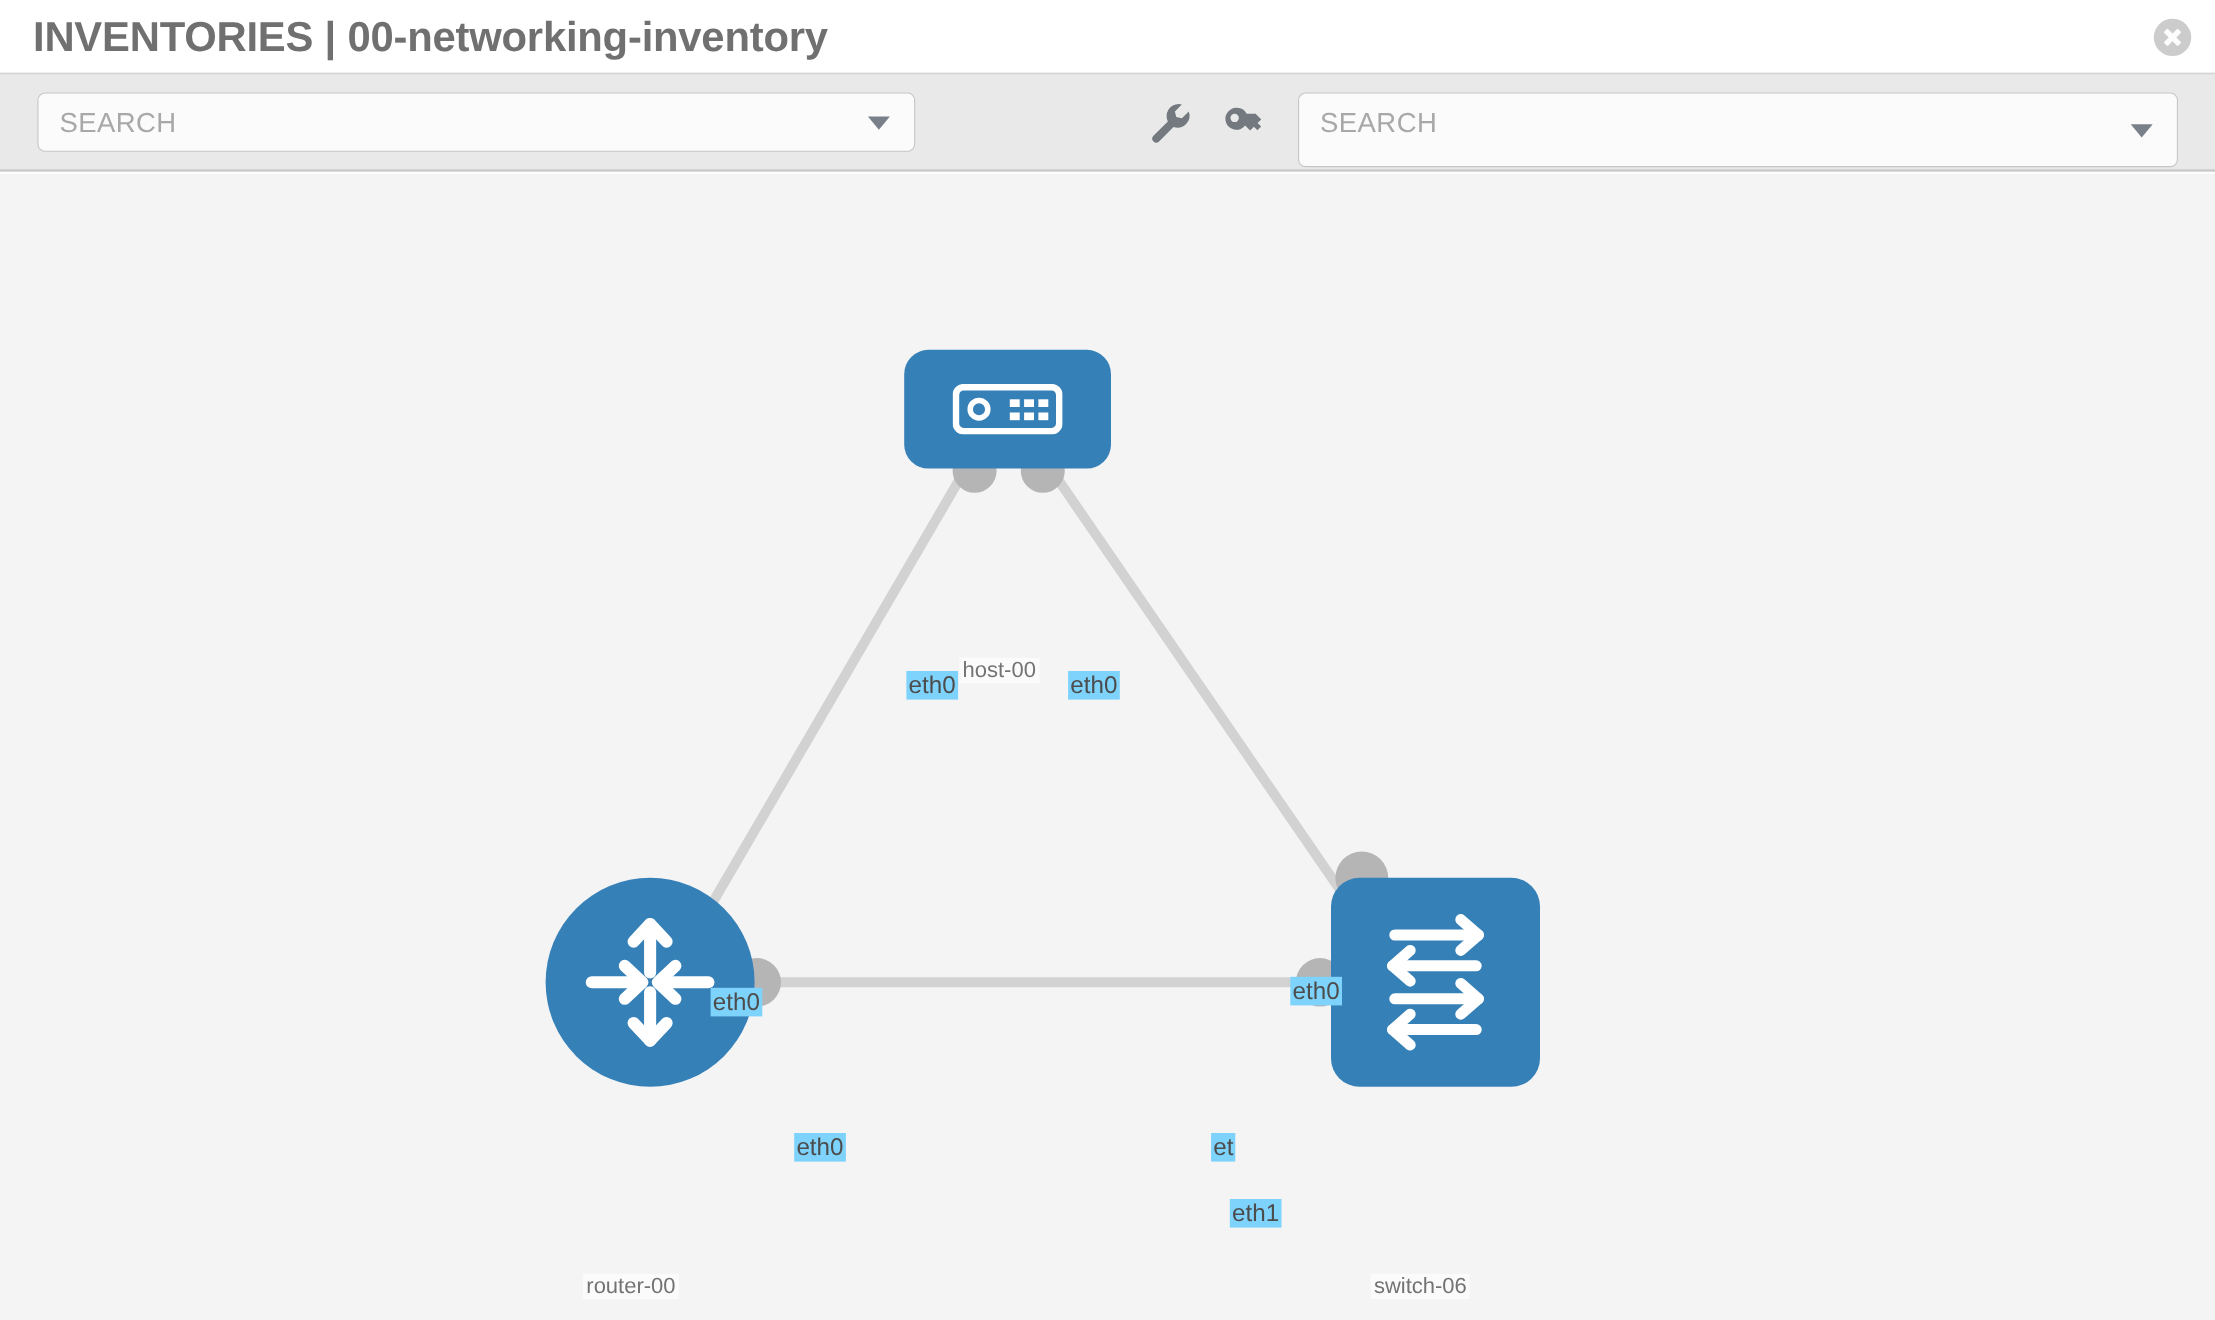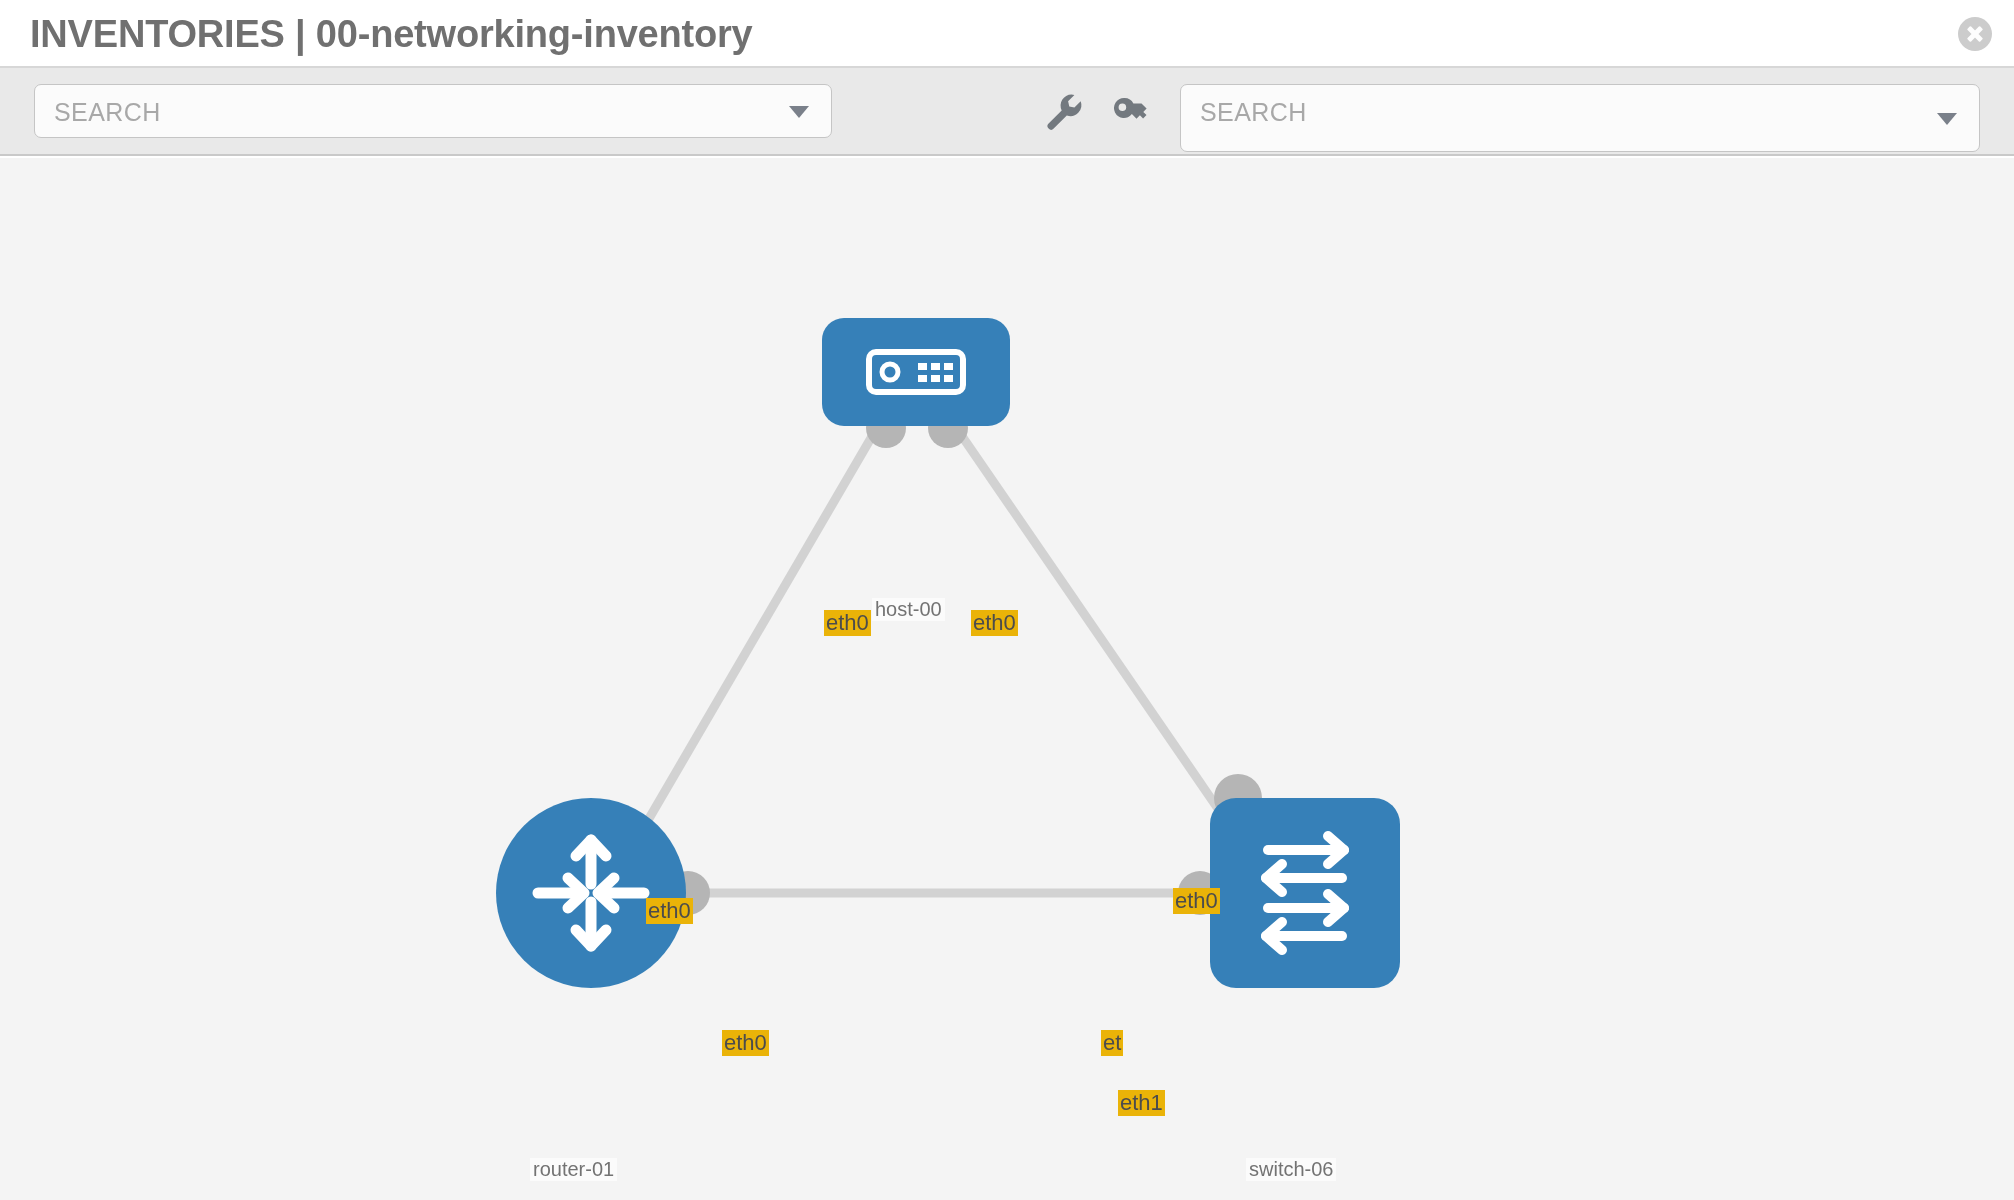--- a/index.html
+++ b/index.html
@@ -136,21 +136,21 @@
   }
   .label-host   { left: 872px; top: 440px; }
   .label-router { left: 530px; top: 1000px; }
   .label-switch { left: 1246px; top: 1000px; }
 
   
   .link-label {
     position: absolute;
     font-size: 22px;
     color: #4c4c4c;
-    background: #eab308;
+    background: #7dd3fc;
     white-space: nowrap;
     padding: 0 2px;
   }
   .ll-host-left   { left: 824px;  top: 452px; }
   .ll-host-right  { left: 971px;  top: 452px; }
   .ll-router-up   { left: 646px;  top: 740px; }
   .ll-switch-up   { left: 1173px; top: 730px; }
   .ll-router-mid  { left: 722px;  top: 872px; }
   .ll-switch-mid1 { left: 1101px; top: 872px; }
   .ll-switch-mid2 { left: 1118px; top: 904px; margin-top: 28px; }
@@ -242,21 +242,21 @@
         <polyline points="42,36 26,50 42,64"></polyline>
         <line x1="28" y1="80" x2="104" y2="80"></line>
         <polyline points="88,66 104,80 88,94"></polyline>
         <line x1="102" y1="108" x2="26" y2="108"></line>
         <polyline points="42,94 26,108 42,122"></polyline>
       </g>
     </svg>
   </div>
 
   <div class="node-label label-host">host-00</div>
-  <div class="node-label label-router">router-01</div>
+  <div class="node-label label-router">router-00</div>
   <div class="node-label label-switch">switch-06</div>
 
   <div class="link-label ll-host-left">eth0</div>
   <div class="link-label ll-host-right">eth0</div>
   <div class="link-label ll-router-up">eth0</div>
   <div class="link-label ll-switch-up">eth0</div>
   <div class="link-label ll-router-mid">eth0</div>
   <div class="link-label ll-switch-mid1">et</div>
   <div class="link-label ll-switch-mid2">eth1</div>
 

